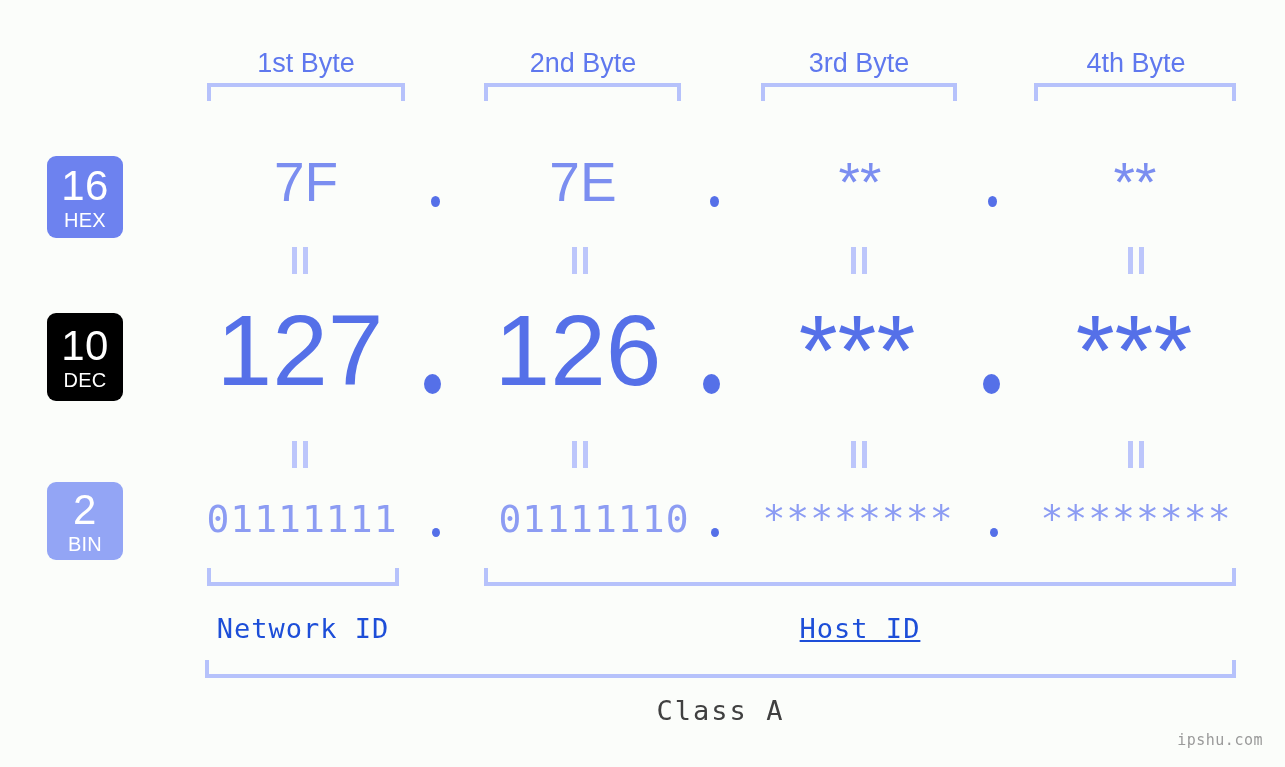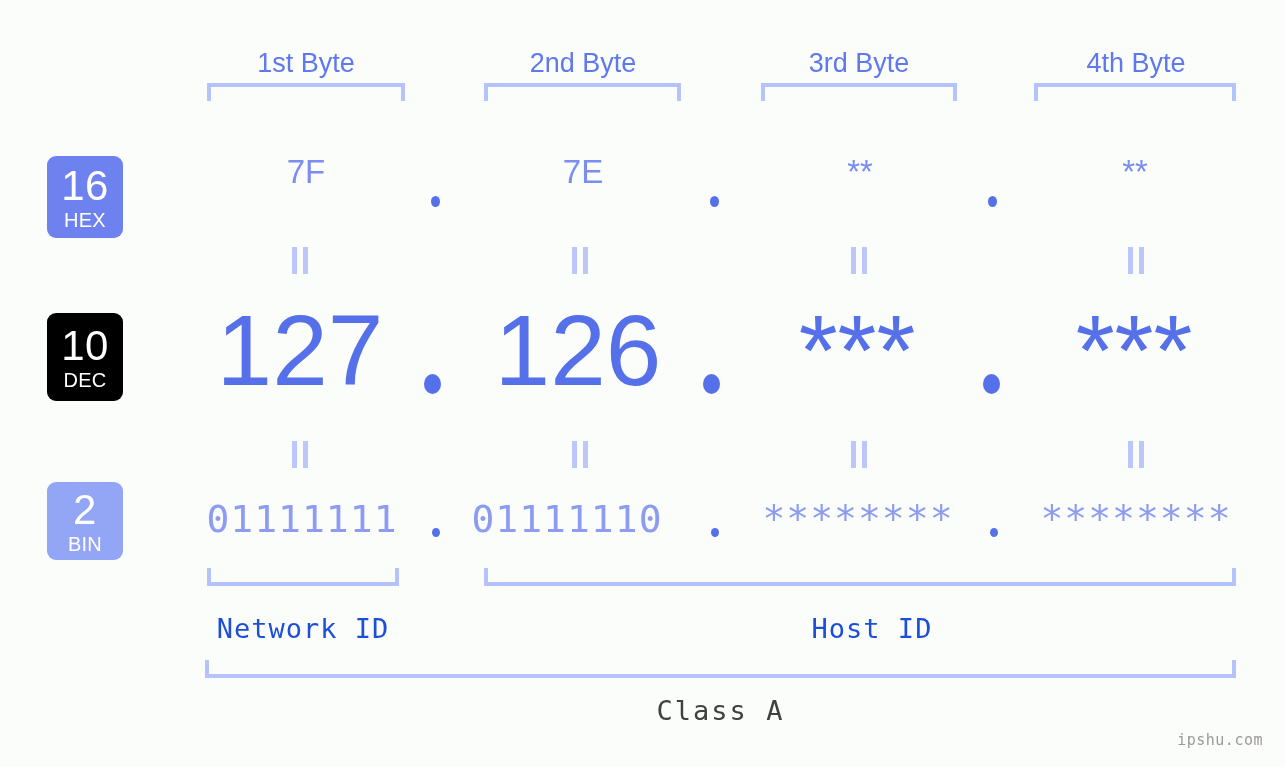--- a/index.html
+++ b/index.html
@@ -75,21 +75,21 @@
   }
 
   
   .val {
     position: absolute;
     text-align: center;
     white-space: nowrap;
     line-height: 1;
   }
   .row-hex .val {
-    font-size: 33px;
+    font-size: 55px;
     color: #7b8ef0;
     font-family: "Liberation Sans", sans-serif;
   }
   .row-dec .val {
     font-size: 100px;
     color: #5570e8;
     font-family: "Liberation Sans", sans-serif;
     font-weight: 400;
   }
   .row-bin .val {
@@ -245,33 +245,33 @@
 
   <div class="badge" style="top:482px; height:78px; background:#93a5f5;">
     <span class="num">2</span>
     <span class="sys">BIN</span>
   </div>
 
   <div class="row-bin">
     <div class="val" style="left:200px; top:500px; width:204px;">01111111</div>
     <div class="dot bin" style="left:432px; top:528px;"></div>
 
-    <div class="val" style="left:465px; top:500px; width:204px;">01111110</div>
+    <div class="val" style="left:492px; top:500px; width:204px;">01111110</div>
     <div class="dot bin" style="left:711px; top:528px;"></div>
 
     <div class="val" style="left:756px; top:500px; width:204px;">********</div>
     <div class="dot bin" style="left:990px; top:528px;"></div>
 
     <div class="val" style="left:1034px; top:500px; width:204px;">********</div>
   </div>
 
   <div class="bracket up" style="left:207px; top:568px; width:192px;"></div>
   <div class="bracket up" style="left:484px; top:568px; width:752px;"></div>
 
   <div class="sec-label" style="left:203px; top:613px; width:200px;">Network ID</div>
-  <div class="sec-label" style="left:496px; top:613px; width:752px;">Host ID</div>
+  <div class="sec-label" style="left:484px; top:613px; width:752px;text-decoration:underline;">Host ID</div>
 
   <div class="bracket up" style="left:205px; top:660px; width:1031px;"></div>
   <div class="class-label" style="left:205px; top:695px; width:1031px;">Class A</div>
 
   <div class="watermark">ipshu.com</div>
 
 </div>
 
 </body></html>

